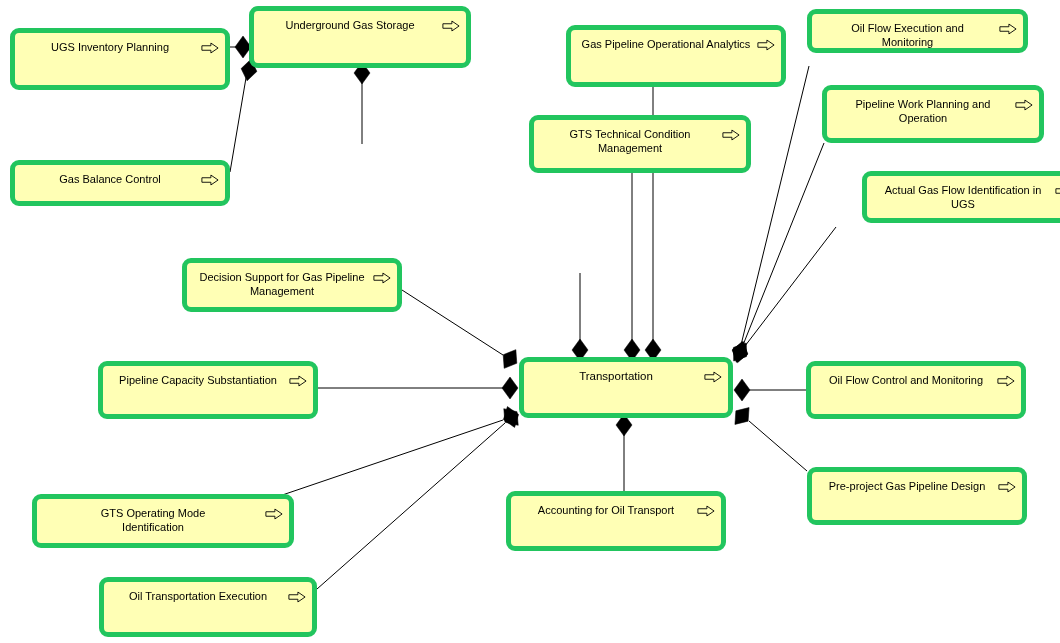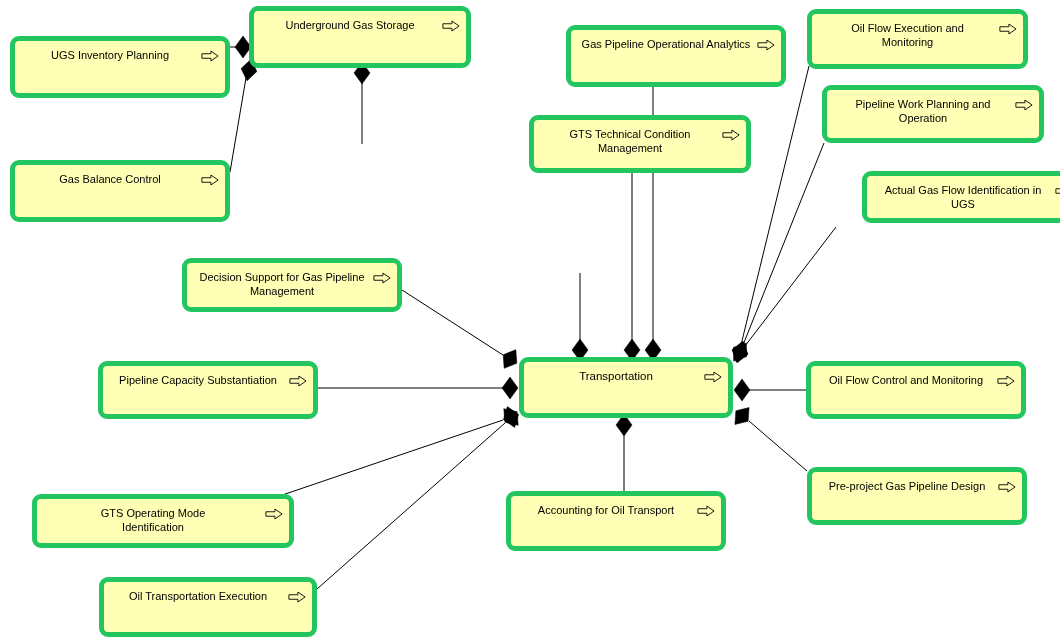--- a/index.html
+++ b/index.html
@@ -117,33 +117,33 @@
       <g transform="translate(740,352) rotate(35)">
         <polygon points="0,-11 8,0 0,11 -8,0" fill="#000000" stroke="#000000" stroke-width="0.5"></polygon>
       </g>
       <g transform="translate(742,390) rotate(0)">
         <polygon points="0,-11 8,0 0,11 -8,0" fill="#000000" stroke="#000000" stroke-width="0.5"></polygon>
       </g>
       <g transform="translate(742,416) rotate(40)">
         <polygon points="0,-11 8,0 0,11 -8,0" fill="#000000" stroke="#000000" stroke-width="0.5"></polygon>
       </g>
     </svg>
-<div class="node" style="left: 10px; top: 28px; width: 220px; height: 62px; margin-top: 8px;">
+<div class="node" style="left: 10px; top: 28px; width: 220px; height: 62px;">
       <div class="node-label">UGS Inventory Planning</div>
       <svg viewBox="0 0 20 13" class="proc-icon">
         <path d="M1,4 L11,4 L11,1 L19,6.5 L11,12 L11,9 L1,9 Z" fill="#FFFFB5" stroke="#000000" stroke-width="1" stroke-linejoin="miter"></path>
       </svg>
     </div>
     <div class="node" style="left: 249px; top: 6px; width: 222px; height: 62px;">
       <div class="node-label">Underground Gas Storage</div>
       <svg viewBox="0 0 20 13" class="proc-icon">
         <path d="M1,4 L11,4 L11,1 L19,6.5 L11,12 L11,9 L1,9 Z" fill="#FFFFB5" stroke="#000000" stroke-width="1" stroke-linejoin="miter"></path>
       </svg>
     </div>
-    <div class="node" style="left: 10px; top: 160px; width: 220px; height: 62px;">
+    <div class="node" style="left: 10px; top: 160px; width: 220px; height: 46px;">
       <div class="node-label">Gas Balance Control</div>
       <svg viewBox="0 0 20 13" class="proc-icon">
         <path d="M1,4 L11,4 L11,1 L19,6.5 L11,12 L11,9 L1,9 Z" fill="#FFFFB5" stroke="#000000" stroke-width="1" stroke-linejoin="miter"></path>
       </svg>
     </div>
     <div class="node" style="left: 566px; top: 25px; width: 220px; height: 62px;">
       <div class="node-label">Gas Pipeline Operational Analytics</div>
       <svg viewBox="0 0 20 13" class="proc-icon">
         <path d="M1,4 L11,4 L11,1 L19,6.5 L11,12 L11,9 L1,9 Z" fill="#FFFFB5" stroke="#000000" stroke-width="1" stroke-linejoin="miter"></path>
       </svg>
@@ -186,21 +186,21 @@
       <svg viewBox="0 0 20 13" class="proc-icon">
         <path d="M1,4 L11,4 L11,1 L19,6.5 L11,12 L11,9 L1,9 Z" fill="#FFFFB5" stroke="#000000" stroke-width="1" stroke-linejoin="miter"></path>
       </svg>
     </div>
     <div class="node" style="left: 506px; top: 491px; width: 220px; height: 60px;">
       <div class="node-label">Accounting for Oil Transport</div>
       <svg viewBox="0 0 20 13" class="proc-icon">
         <path d="M1,4 L11,4 L11,1 L19,6.5 L11,12 L11,9 L1,9 Z" fill="#FFFFB5" stroke="#000000" stroke-width="1" stroke-linejoin="miter"></path>
       </svg>
     </div>
-    <div class="node" style="left: 807px; top: 9px; width: 221px; height: 60px;">
+    <div class="node" style="left: 807px; top: 9px; width: 221px; height: 44px;">
       <div class="node-label">Oil Flow Execution and
 Monitoring</div>
       <svg viewBox="0 0 20 13" class="proc-icon">
         <path d="M1,4 L11,4 L11,1 L19,6.5 L11,12 L11,9 L1,9 Z" fill="#FFFFB5" stroke="#000000" stroke-width="1" stroke-linejoin="miter"></path>
       </svg>
     </div>
     <div class="node" style="left: 822px; top: 85px; width: 222px; height: 58px;">
       <div class="node-label">Pipeline Work Planning and
 Operation</div>
       <svg viewBox="0 0 20 13" class="proc-icon">

